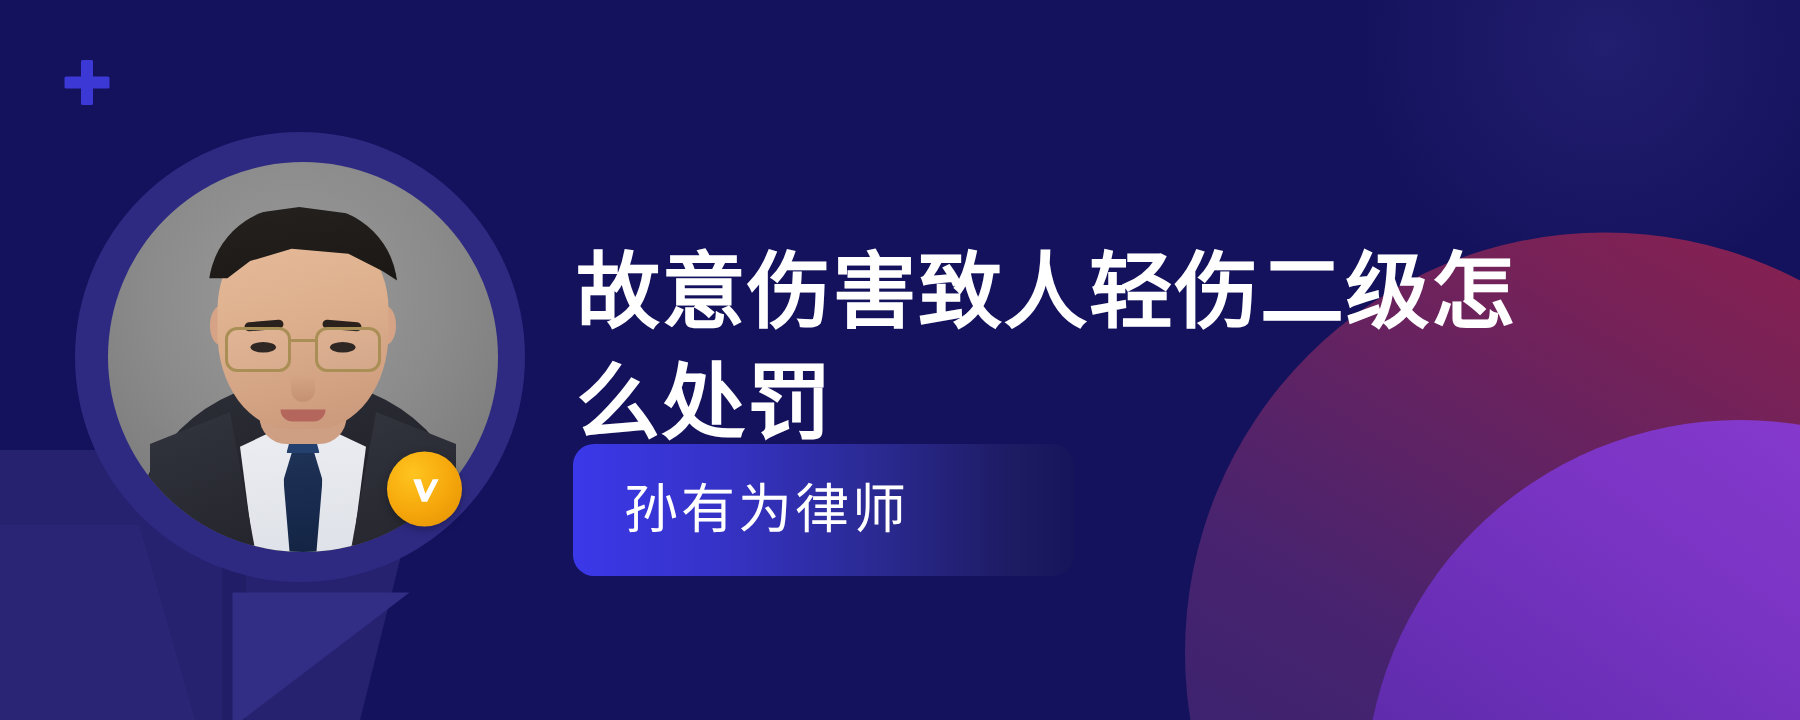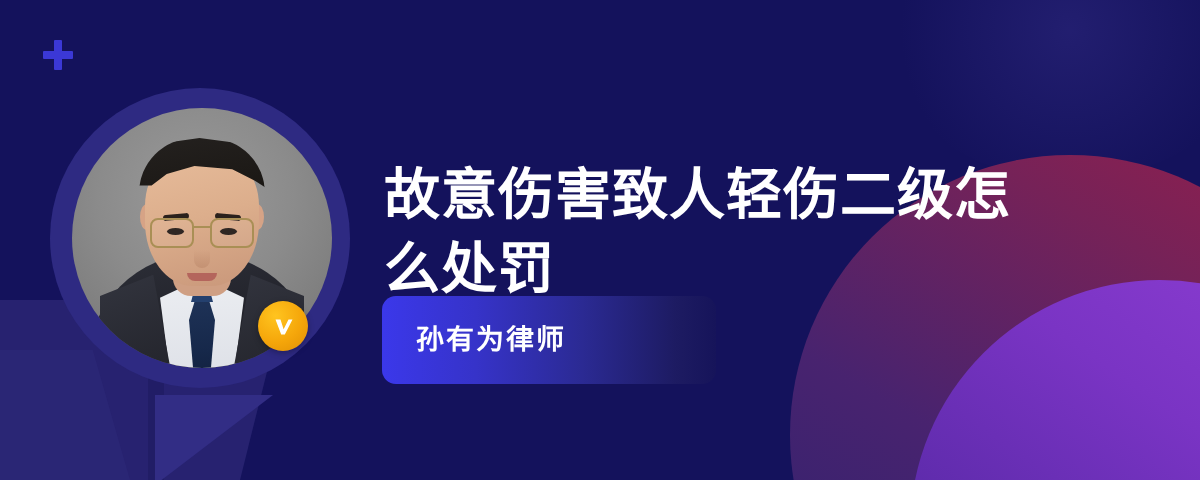--- a/index.html
+++ b/index.html
@@ -350,22 +350,22 @@
     height: 88px;
     border-radius: 14px;
     background: linear-gradient(90deg, #3b38ea 0%, #3633c9 28%, #2b2a93 60%, #1d1b62 88%, #16145a 100%);
     display: flex;
     align-items: center;
     box-sizing: border-box;
     padding: 0 34px;
   }
   .name-badge .name-text {
     color: #ffffff;
-    font-size: 28px;
-    font-weight: 700;
+    font-size: 36px;
+    font-weight: 400;
     letter-spacing: 2px;
     line-height: 1;
   }
 </style>
 </head>
 <body>
 
 <div id="stage">
 
   <div class="bg-layer">

